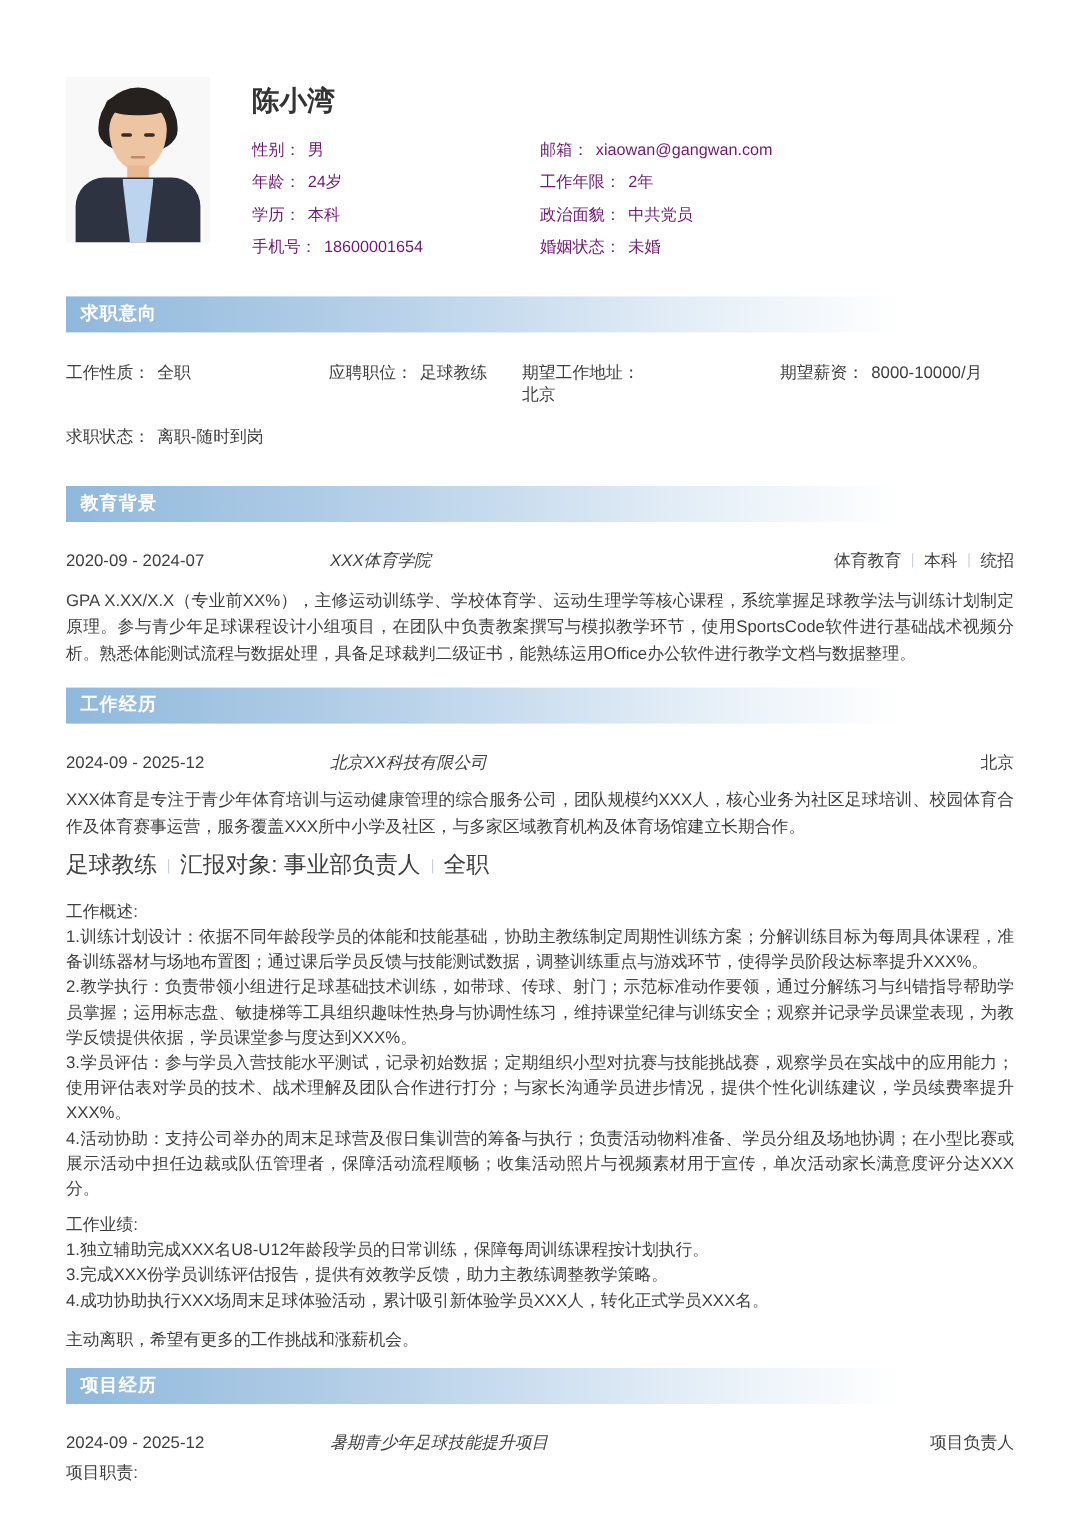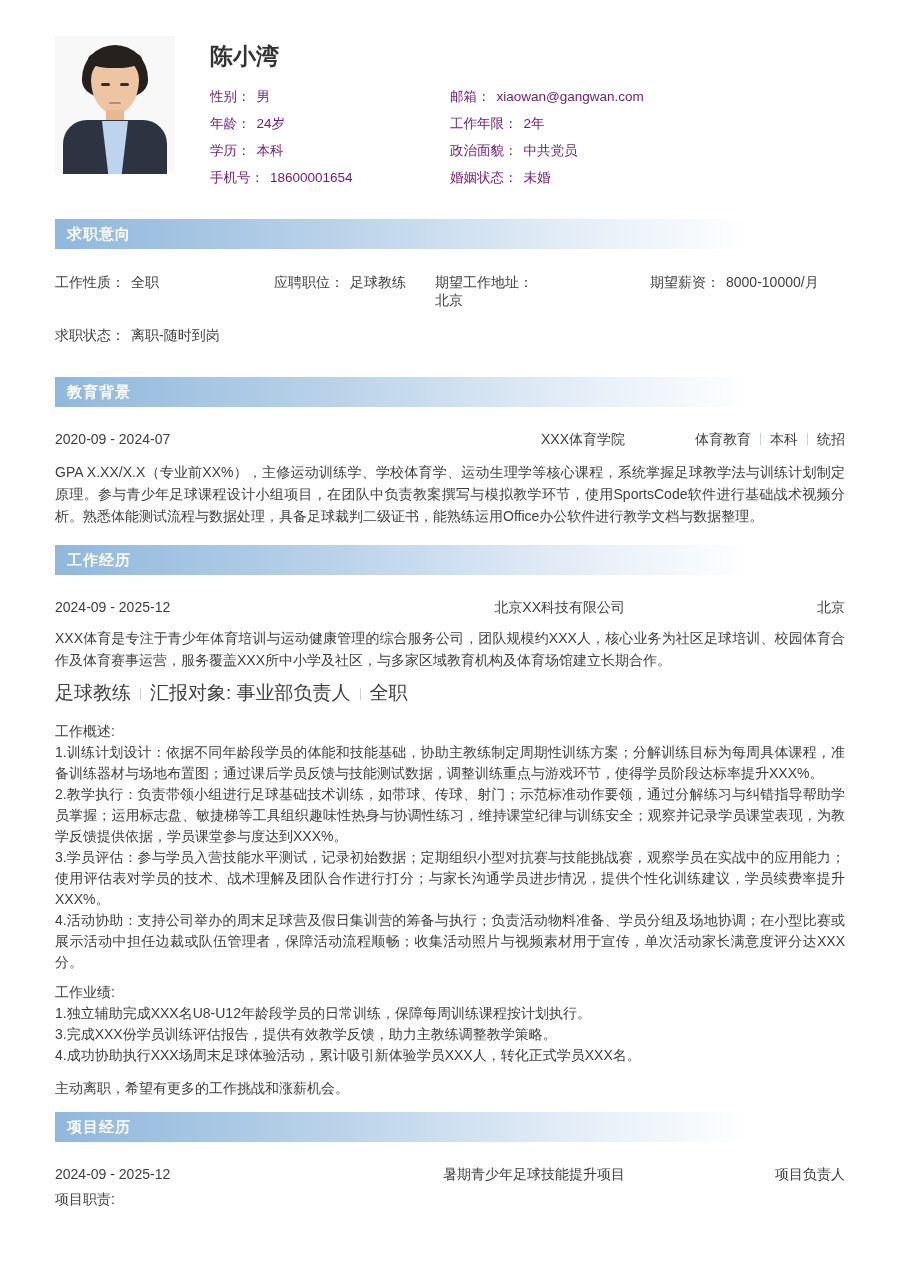--- a/index.html
+++ b/index.html
@@ -2,21 +2,21 @@
 <html><head>
 <meta charset="utf-8">
 <style>
   * { margin:0; padding:0; box-sizing:border-box; }
   html,body { background:#ffffff; }
   body { font-family:"Liberation Sans","DejaVu Sans",sans-serif; color:#3f3f3f; }
   .page { width:900px; height:1275px; background:#fff; overflow:hidden; position:relative; }
   .content { margin:0 55px; width:790px; }
 
   
-  .header { display:flex; padding-top:36px; }
+  .header { display:flex; padding-top:64px; }
   .photo { width:120px; height:138px; background:#f8f8f8; position:relative; overflow:hidden; flex:none; }
   .ph-hair { position:absolute; left:27px; top:9px; width:66px; height:54px; background:#26211e; border-radius:50% 50% 42% 42% / 62% 62% 34% 34%; }
   .ph-face { position:absolute; left:36px; top:21px; width:48px; height:57px; background:#eec5a2; border-radius:46% 46% 50% 50% / 40% 40% 60% 60%; }
   .ph-bang { position:absolute; left:33px; top:14px; width:54px; height:18px; background:#26211e; border-radius:50% 50% 45% 45%; }
   .ph-eye-l { position:absolute; left:46px; top:47px; width:9px; height:2.5px; background:#3a2b22; border-radius:2px; }
   .ph-eye-r { position:absolute; left:65px; top:47px; width:9px; height:2.5px; background:#3a2b22; border-radius:2px; }
   .ph-mouth { position:absolute; left:54px; top:66px; width:12px; height:2px; background:#c08a6e; border-radius:2px; }
   .ph-neck { position:absolute; left:51px; top:74px; width:18px; height:14px; background:#e7b892; }
   .ph-body { position:absolute; left:8px; top:84px; width:104px; height:54px; background:#2d3341; border-radius:24px 24px 0 0; }
   .ph-shirt { position:absolute; left:47px; top:85px; width:26px; height:53px; background:#bcd4ee; clip-path:polygon(0 0,100% 0,76% 100%,24% 100%); }
@@ -33,21 +33,21 @@
   
   .intent-row { display:flex; margin-top:25px; font-size:14px; }
   .intent-field { display:flex; }
   .intent-field .lbl { margin-right:6px; }
   .if-1 { width:190px; } .if-2 { width:190px;justify-content:center; } .if-3 { width:215px;flex-direction:column; } .if-4 { flex:1; }
   .intent-row2 { margin-top:17px; font-size:14px; display:flex; }
 
   
   .meta-row { display:flex; align-items:baseline; margin-top:24px; font-size:14px; }
   .meta-left { width:220px; }
-  .meta-center { flex:1; text-align:right; }
+  .meta-center { flex:1; text-align:left;font-style:italic; }
   .meta-right { width:220px; text-align:right; }
   .vsep { display:inline-block; width:1px; height:12px; background:#c9d1da; margin:0 9px; vertical-align:-1px; }
 
   
   .para { font-size:14px; line-height:22px; margin-top:12px; text-align:justify; }
   .block { margin-top:15px; }
   .pline { font-size:14px; line-height:21px; text-align:justify; }
   .role-line { margin-top:9px; font-size:19px; }
   .gap-top { margin-top:10px; }
   .leave-note { margin-top:14px; font-size:14px; }

